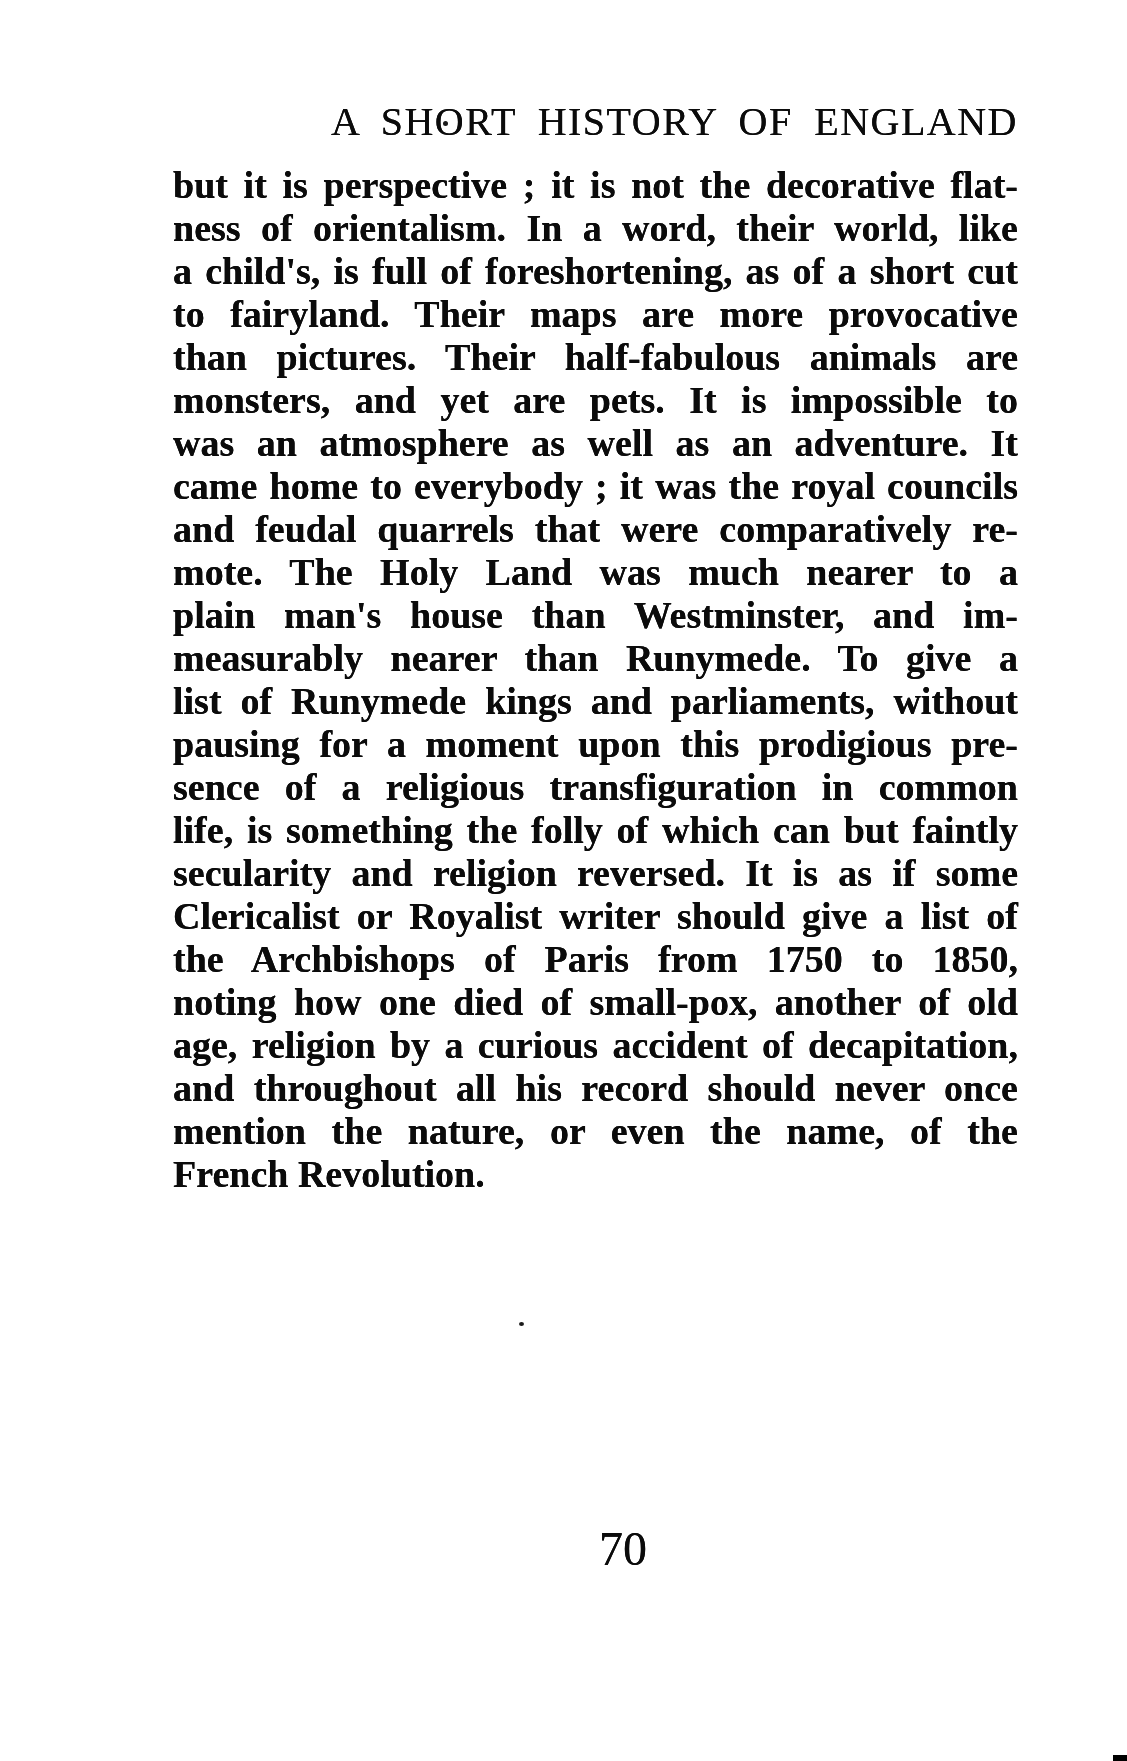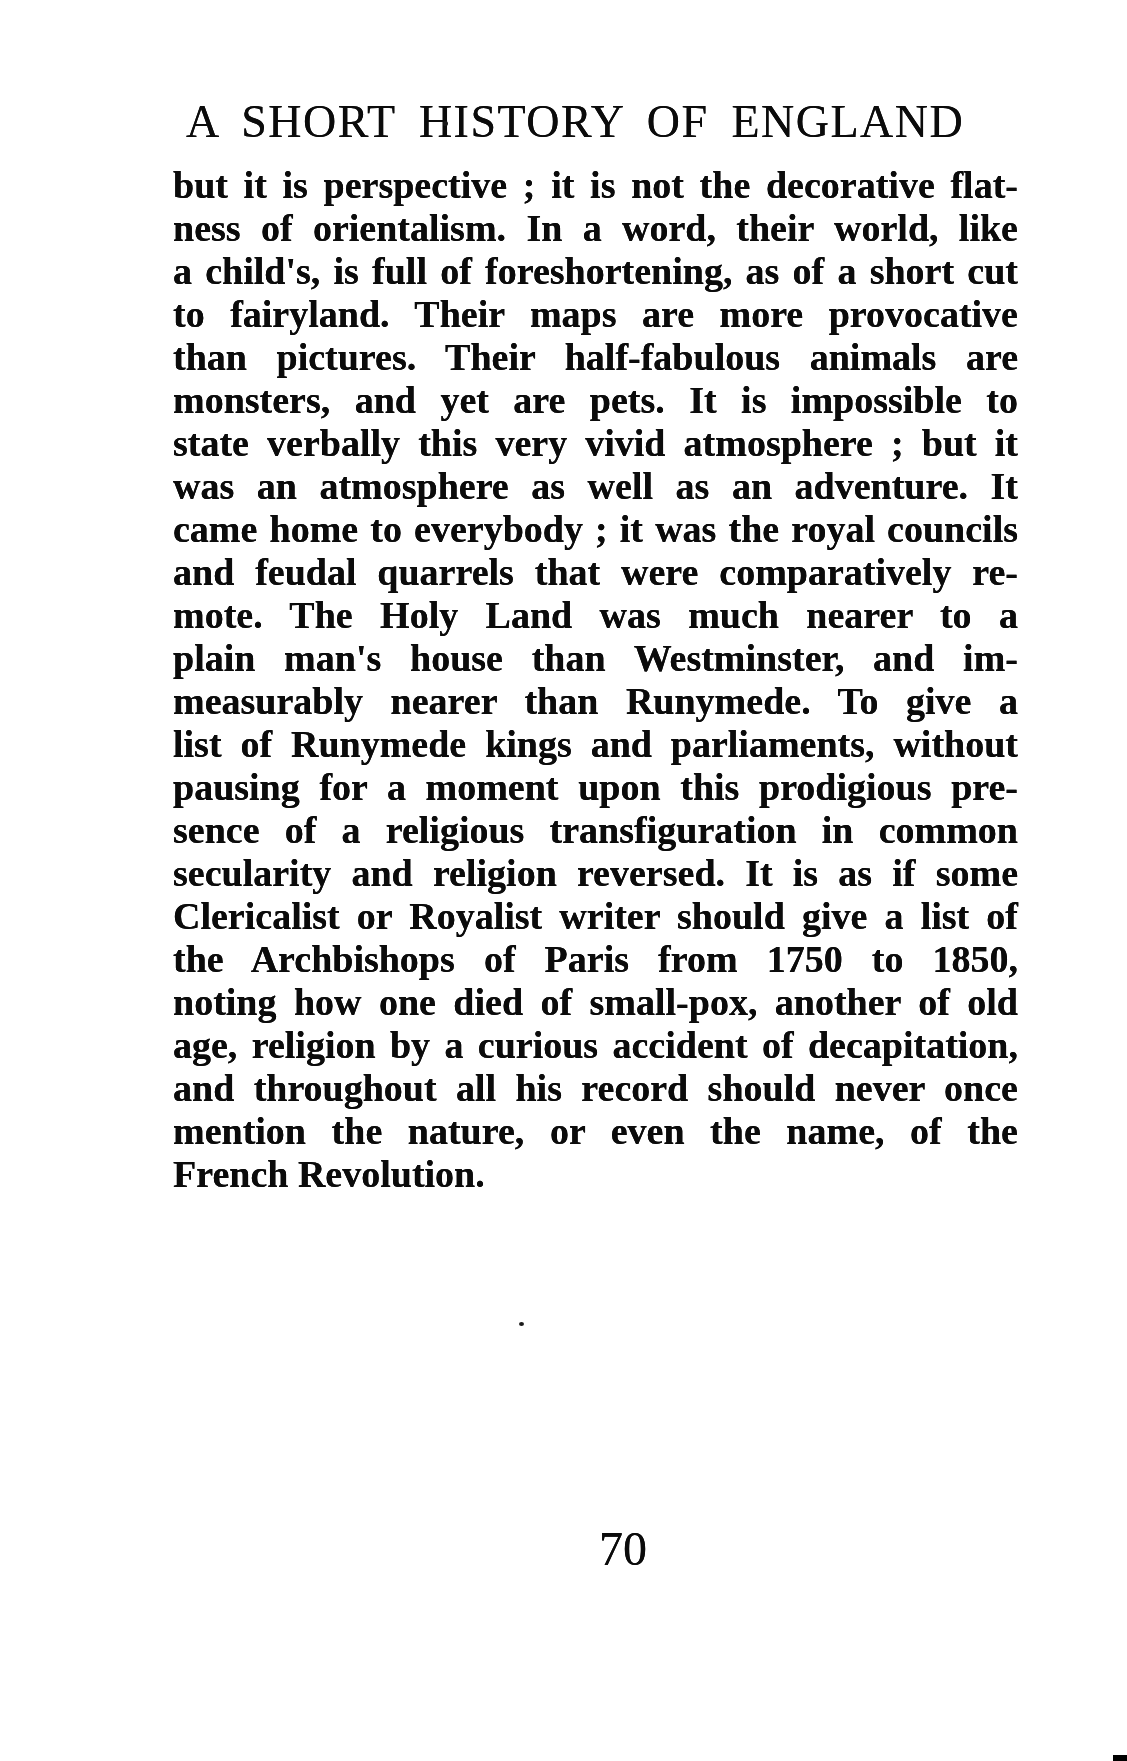--- a/index.html
+++ b/index.html
@@ -12,24 +12,24 @@
     width: 1127px;
     height: 1761px;
     background: #ffffff;
     overflow: hidden;
     font-family: "Liberation Serif", "DejaVu Serif", serif;
     color: #0b0b0b;
   }
   .running-head {
     position: absolute;
     top: 97px;
-    left: 186px;
+    left: 173px;
     width: 845px;
-    text-align: left;
-    font-size: 46px;
+    text-align: right;
+    font-size: 40px;
     line-height: 50px;
     letter-spacing: 1.5px;
     word-spacing: 10px;
     white-space: nowrap;
     text-shadow: 0 0 0.6px currentColor;
   }
   .text-block {
     position: absolute;
     top: 164px;
     left: 173px;
@@ -94,30 +94,30 @@
 
   <div class="speck-header"></div>
 
   <div class="text-block">
       <div class="text-line">but it is perspective ; it is not the decorative flat-</div>
       <div class="text-line">ness of orientalism. In a word, their world, like</div>
       <div class="text-line">a child's, is full of foreshortening, as of a short cut</div>
       <div class="text-line">to fairyland. Their maps are more provocative</div>
       <div class="text-line">than pictures. Their half-fabulous animals are</div>
       <div class="text-line">monsters, and yet are pets. It is impossible to</div>
-      <div class="text-line">state verbally this very vivid atmosphere ; but it</div>
       <div class="text-line">was an atmosphere as well as an adventure. It</div>
       <div class="text-line">came home to everybody ; it was the royal councils</div>
       <div class="text-line">and feudal quarrels that were comparatively re-</div>
       <div class="text-line">mote. The Holy Land was much nearer to a</div>
       <div class="text-line">plain man's house than Westminster, and im-</div>
       <div class="text-line">measurably nearer than Runymede. To give a</div>
       <div class="text-line">list of Runymede kings and parliaments, without</div>
       <div class="text-line">pausing for a moment upon this prodigious pre-</div>
       <div class="text-line">sence of a religious transfiguration in common</div>
+      <div class="text-line">life, is something the folly of which can but faintly</div>
       <div class="text-line">secularity and religion reversed. It is as if some</div>
       <div class="text-line">Clericalist or Royalist writer should give a list of</div>
       <div class="text-line">the Archbishops of Paris from 1750 to 1850,</div>
       <div class="text-line">noting how one died of small-pox, another of old</div>
       <div class="text-line">age, religion by a curious accident of decapitation,</div>
       <div class="text-line">and throughout all his record should never once</div>
       <div class="text-line">mention the nature, or even the name, of the</div>
       <div class="text-line">French Revolution.</div>
     </div>
 

